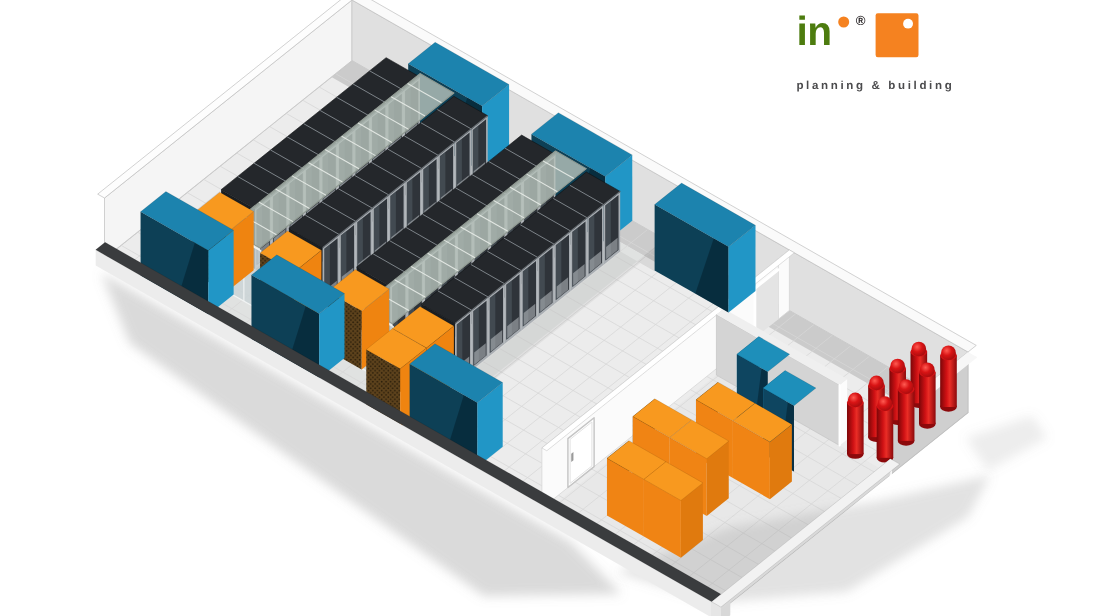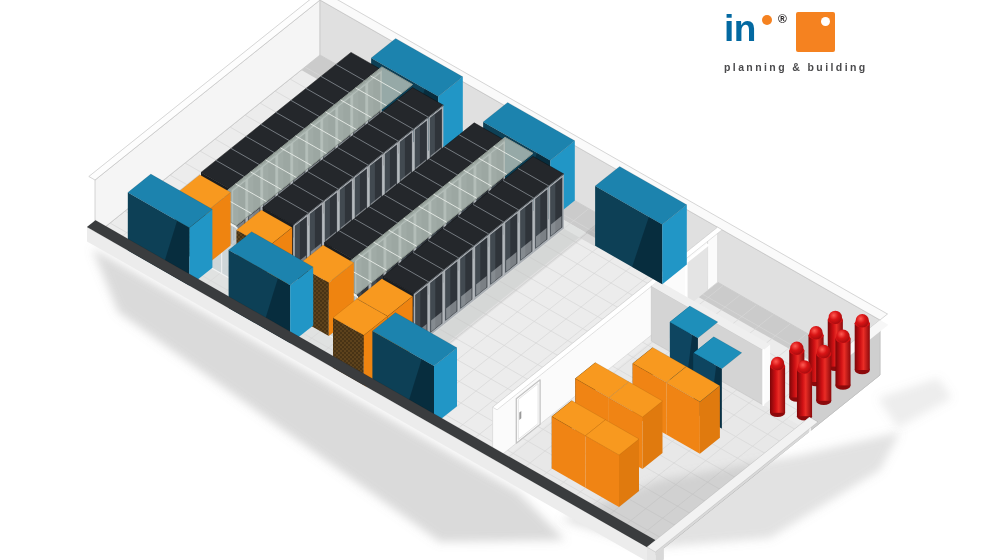--- a/index.html
+++ b/index.html
@@ -2,26 +2,26 @@
 <html><head>
 <meta charset="utf-8">
 <style>
   html,body{margin:0;padding:0;background:#ffffff;}
   .stage{position:relative;width:996px;height:560px;overflow:hidden;background:#ffffff;
          font-family:"Liberation Sans",sans-serif;}
   svg{position:absolute;left:0;top:0;}
   
   .logo{position:absolute;top:10px;left:724px;width:230px;}
   .logo-row{display:flex;align-items:flex-start;}
-  .logo-word{font-weight:700;font-size:37px;line-height:37px;letter-spacing:-0.5px;color:#0369a1;}
+  .logo-word{font-weight:700;font-size:37px;line-height:37px;letter-spacing:-0.5px;color:#4d7c0f;}
   .logo-dot{width:10px;height:10px;border-radius:50%;background:#f58220;margin:5px 4px 0 6px;}
   .logo-reg{font-weight:700;font-size:12px;color:#272325;margin:2px 0 0 2px;}
   .logo-square{width:39px;height:40px;background:#f58220;border-radius:2px;margin:2px 0 0 9px;position:relative;}
   .logo-square-dot{position:absolute;top:5px;right:5px;width:9px;height:9px;border-radius:50%;background:#ffffff;}
-  .logo-sub{font-weight:700;font-size:10.5px;letter-spacing:2.4px;color:#4b4b4d;margin-top:9px;white-space:nowrap;}
+  .logo-sub{font-weight:700;font-size:10.5px;letter-spacing:2.4px;color:#4b4b4d;margin-top:20px;white-space:nowrap;}
 </style>
 </head>
 <body>
 
 <div class="stage">
   <svg id="scene" width="996" height="560" viewBox="0 0 996 560">
     <defs>
       <filter id="soft" x="-30%" y="-30%" width="160%" height="160%">
         <feGaussianBlur stdDeviation="5"></feGaussianBlur>
       </filter>

